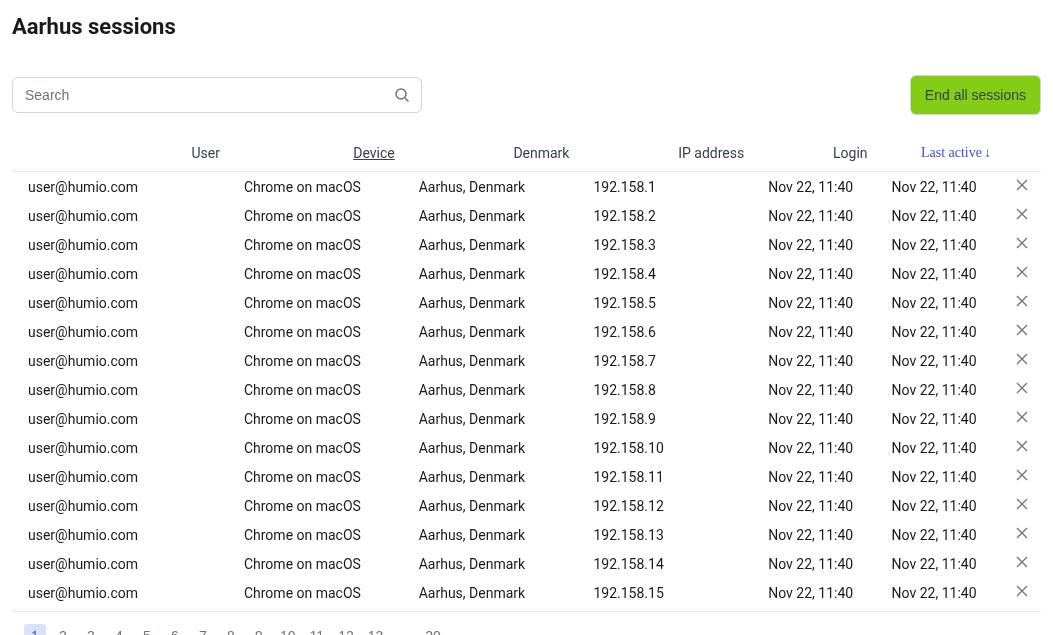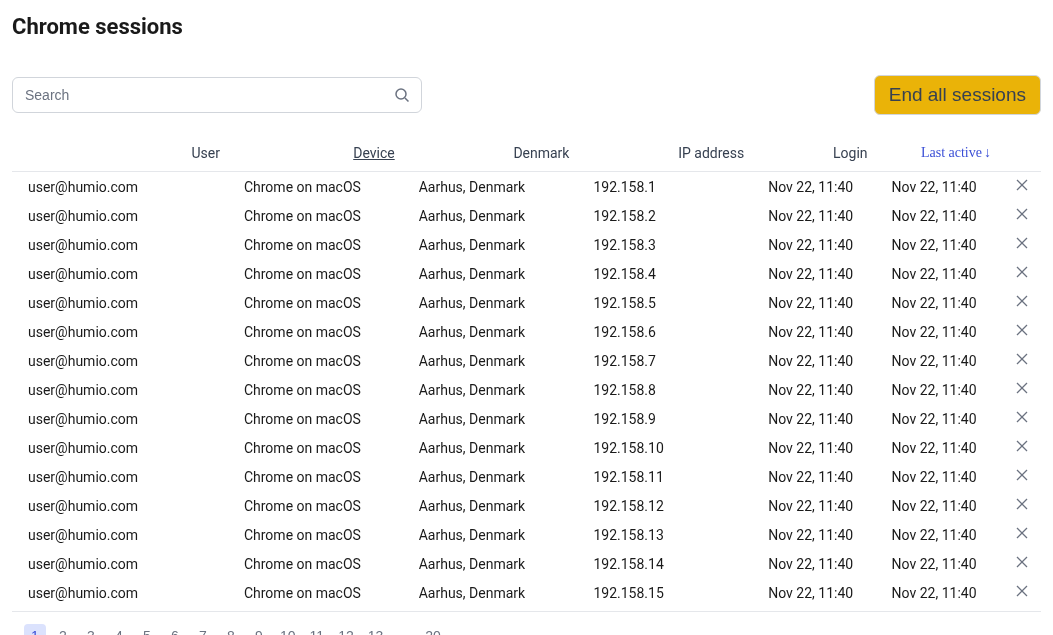--- a/index.html
+++ b/index.html
@@ -49,22 +49,22 @@
       width: 16px;
       height: 16px;
       color: #6b7280;
       pointer-events: none;
     }
     .end-all-button {
       height: 40px;
       padding: 0 14px;
       border: 1px solid #d1d5db;
       border-radius: 6px;
-      background: #eab308;
-      font-size: 19px;
+      background: #84cc16;
+      font-size: 14px;
       color: #374151;
       cursor: pointer;
     }
     .sessions-table {
       width: 100%;
       border-collapse: collapse;
     }
     .sessions-table thead th {
       text-align: right;
       font-weight: 400;
@@ -129,21 +129,21 @@
     .col-device { width: 17%; text-decoration: underline; }
     .col-location { width: 17%; }
     .col-ip { width: 17%; }
     .col-login { width: 12%; }
     .col-last { width: 12%; font-family: Liberation Serif, serif; }
     .col-close { width: 4%; }
   </style>
 </head>
 <body>
 
-<h1 class="page-title">Chrome sessions</h1>
+<h1 class="page-title">Aarhus sessions</h1>
 
 <div class="toolbar">
   <div class="search-container">
     <input class="search-input" type="text" placeholder="Search" style="">
     <span class="search-icon">
       <svg viewBox="0 0 16 16" fill="none" stroke="currentColor" stroke-width="1.5">
         <circle cx="7" cy="7" r="5"></circle>
         <line x1="11" y1="11" x2="14.5" y2="14.5"></line>
       </svg>
     </span>

